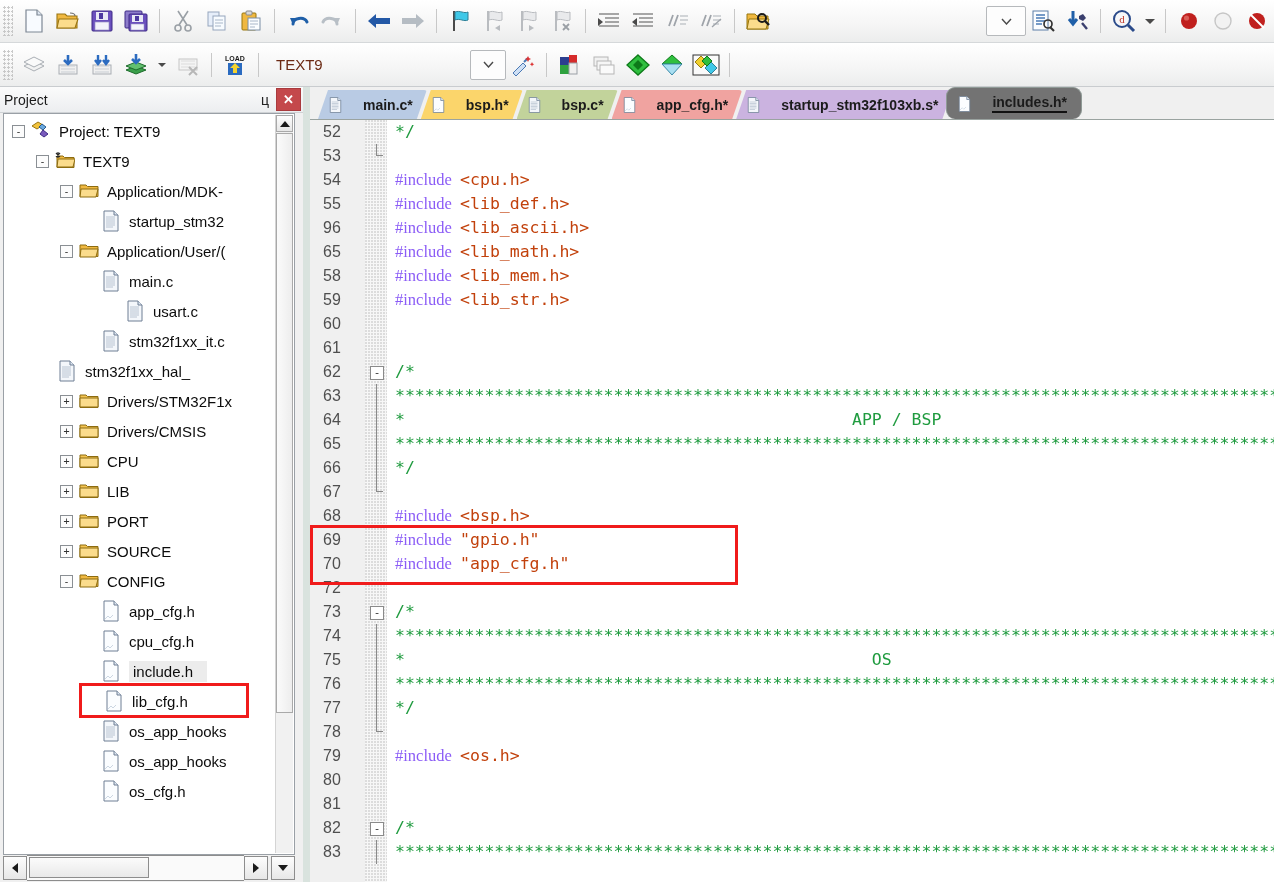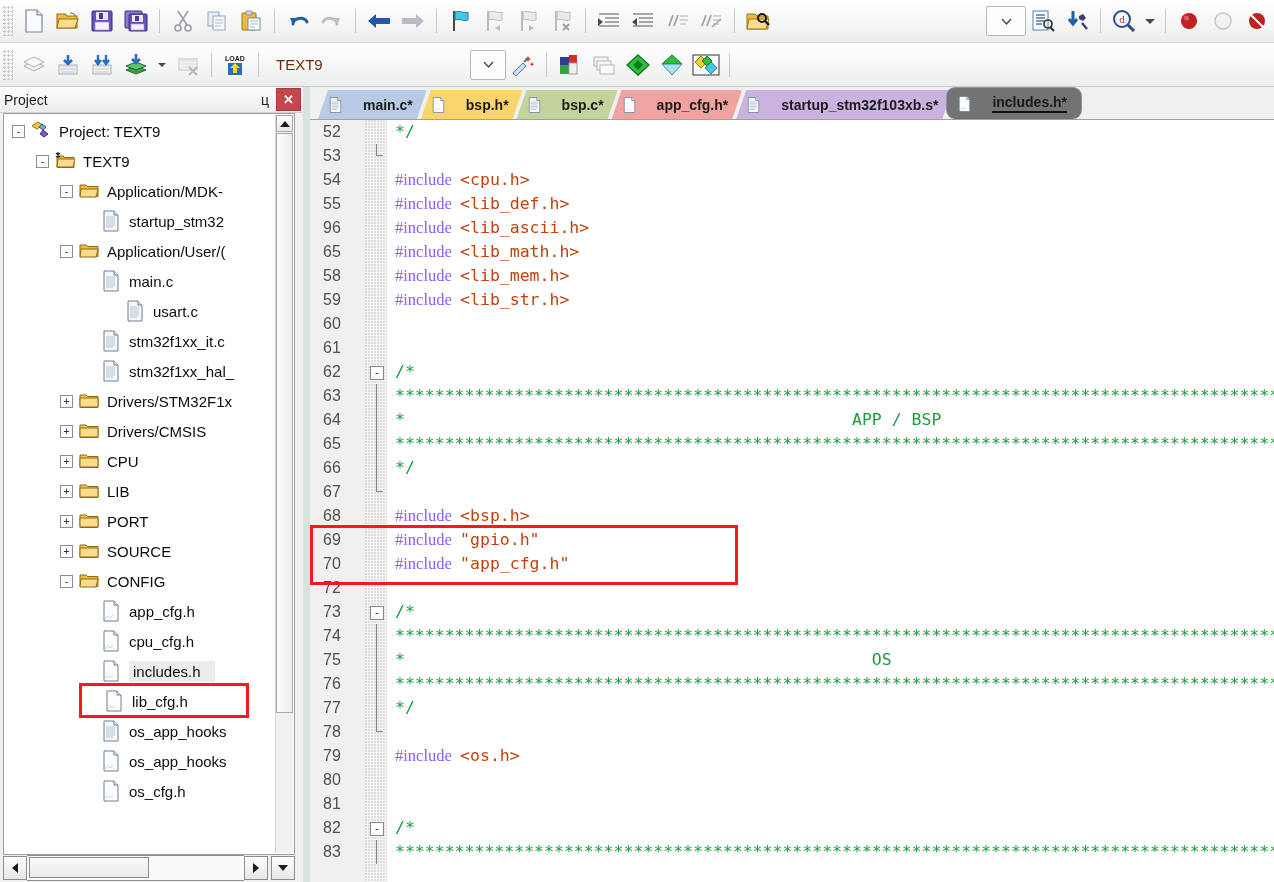--- a/index.html
+++ b/index.html
@@ -578,21 +578,21 @@
             <span class="exp empty"></span>
             <span class="ico">
               <svg width="20" height="22" viewBox="0 0 20 22">
                 <path d="M3 1h10l4 4v16H3z" fill="#f4f7fb" stroke="#6e7f94"></path>
                 <path d="M13 1v4h4" fill="#dde6f1" stroke="#6e7f94"></path>
                 <path d="M5 7h9M5 9h9M5 11h9M5 13h9M5 15h9M5 17h7" stroke="#b9c4d2" stroke-width="1"></path>
               </svg>
             </span>
             <span>stm32f1xx_it.c</span>
           </div>
-          <div class="node" style="padding-left: 80px;">
+          <div class="node" style="padding-left: 36px;">
             <span class="exp empty"></span>
             <span class="ico">
               <svg width="20" height="22" viewBox="0 0 20 22">
                 <path d="M3 1h10l4 4v16H3z" fill="#f4f7fb" stroke="#6e7f94"></path>
                 <path d="M13 1v4h4" fill="#dde6f1" stroke="#6e7f94"></path>
                 <path d="M5 7h9M5 9h9M5 11h9M5 13h9M5 15h9M5 17h7" stroke="#b9c4d2" stroke-width="1"></path>
               </svg>
             </span>
             <span>stm32f1xx_hal_</span>
           </div>
@@ -690,21 +690,21 @@
           </div>
           <div class="node" style="padding-left: 80px;">
             <span class="exp empty"></span>
             <span class="ico">
               <svg width="20" height="22" viewBox="0 0 20 22">
                 <path d="M3 1h10l4 4v16H3z" fill="#fbfdff" stroke="#6e7f94"></path>
                 <path d="M13 1v4h4" fill="#dde6f1" stroke="#6e7f94"></path>
                 <path d="M4 19l3-3 2 2 3-3" fill="none" stroke="#cbd6e2"></path>
               </svg>
             </span>
-            <span style="background: rgb(236, 236, 236); padding: 2px 14px 2px 4px;">includes.h</span>
+            <span style="background: rgb(236, 236, 236); padding: 2px 14px 2px 4px;">include.h</span>
           </div>
           <div class="node" style="padding-left: 83px;">
             <span class="exp empty"></span>
             <span class="ico">
               <svg width="20" height="22" viewBox="0 0 20 22">
                 <path d="M3 1h10l4 4v16H3z" fill="#fbfdff" stroke="#6e7f94"></path>
                 <path d="M13 1v4h4" fill="#dde6f1" stroke="#6e7f94"></path>
                 <path d="M4 19l3-3 2 2 3-3" fill="none" stroke="#cbd6e2"></path>
               </svg>
             </span>

